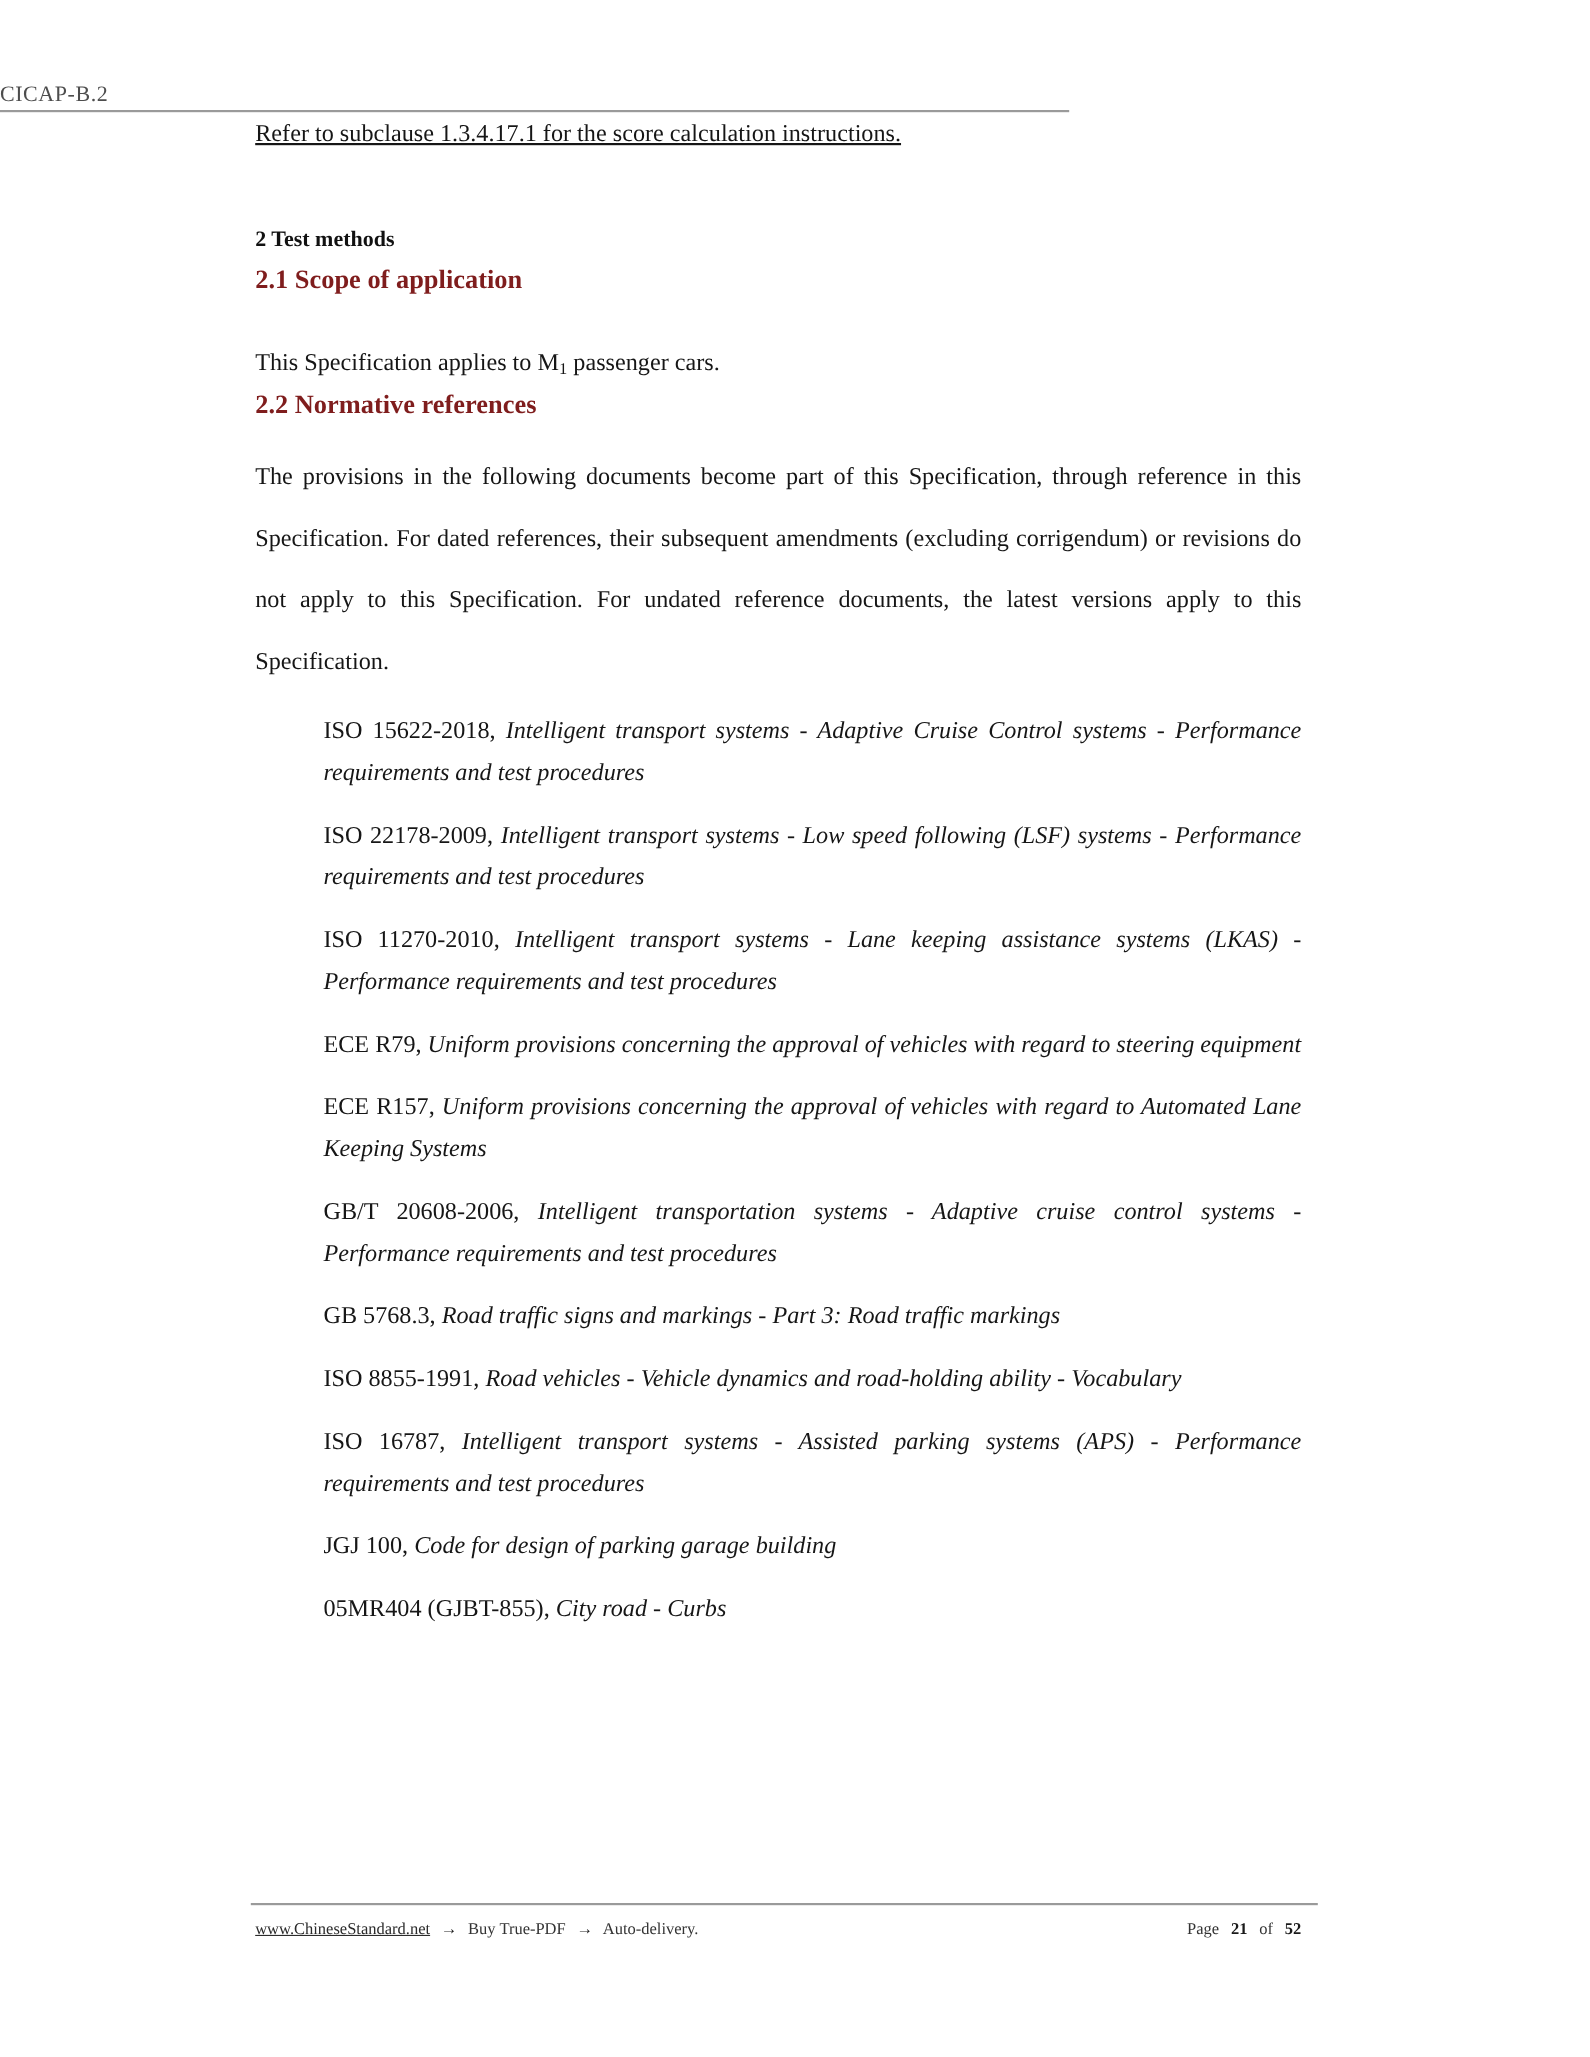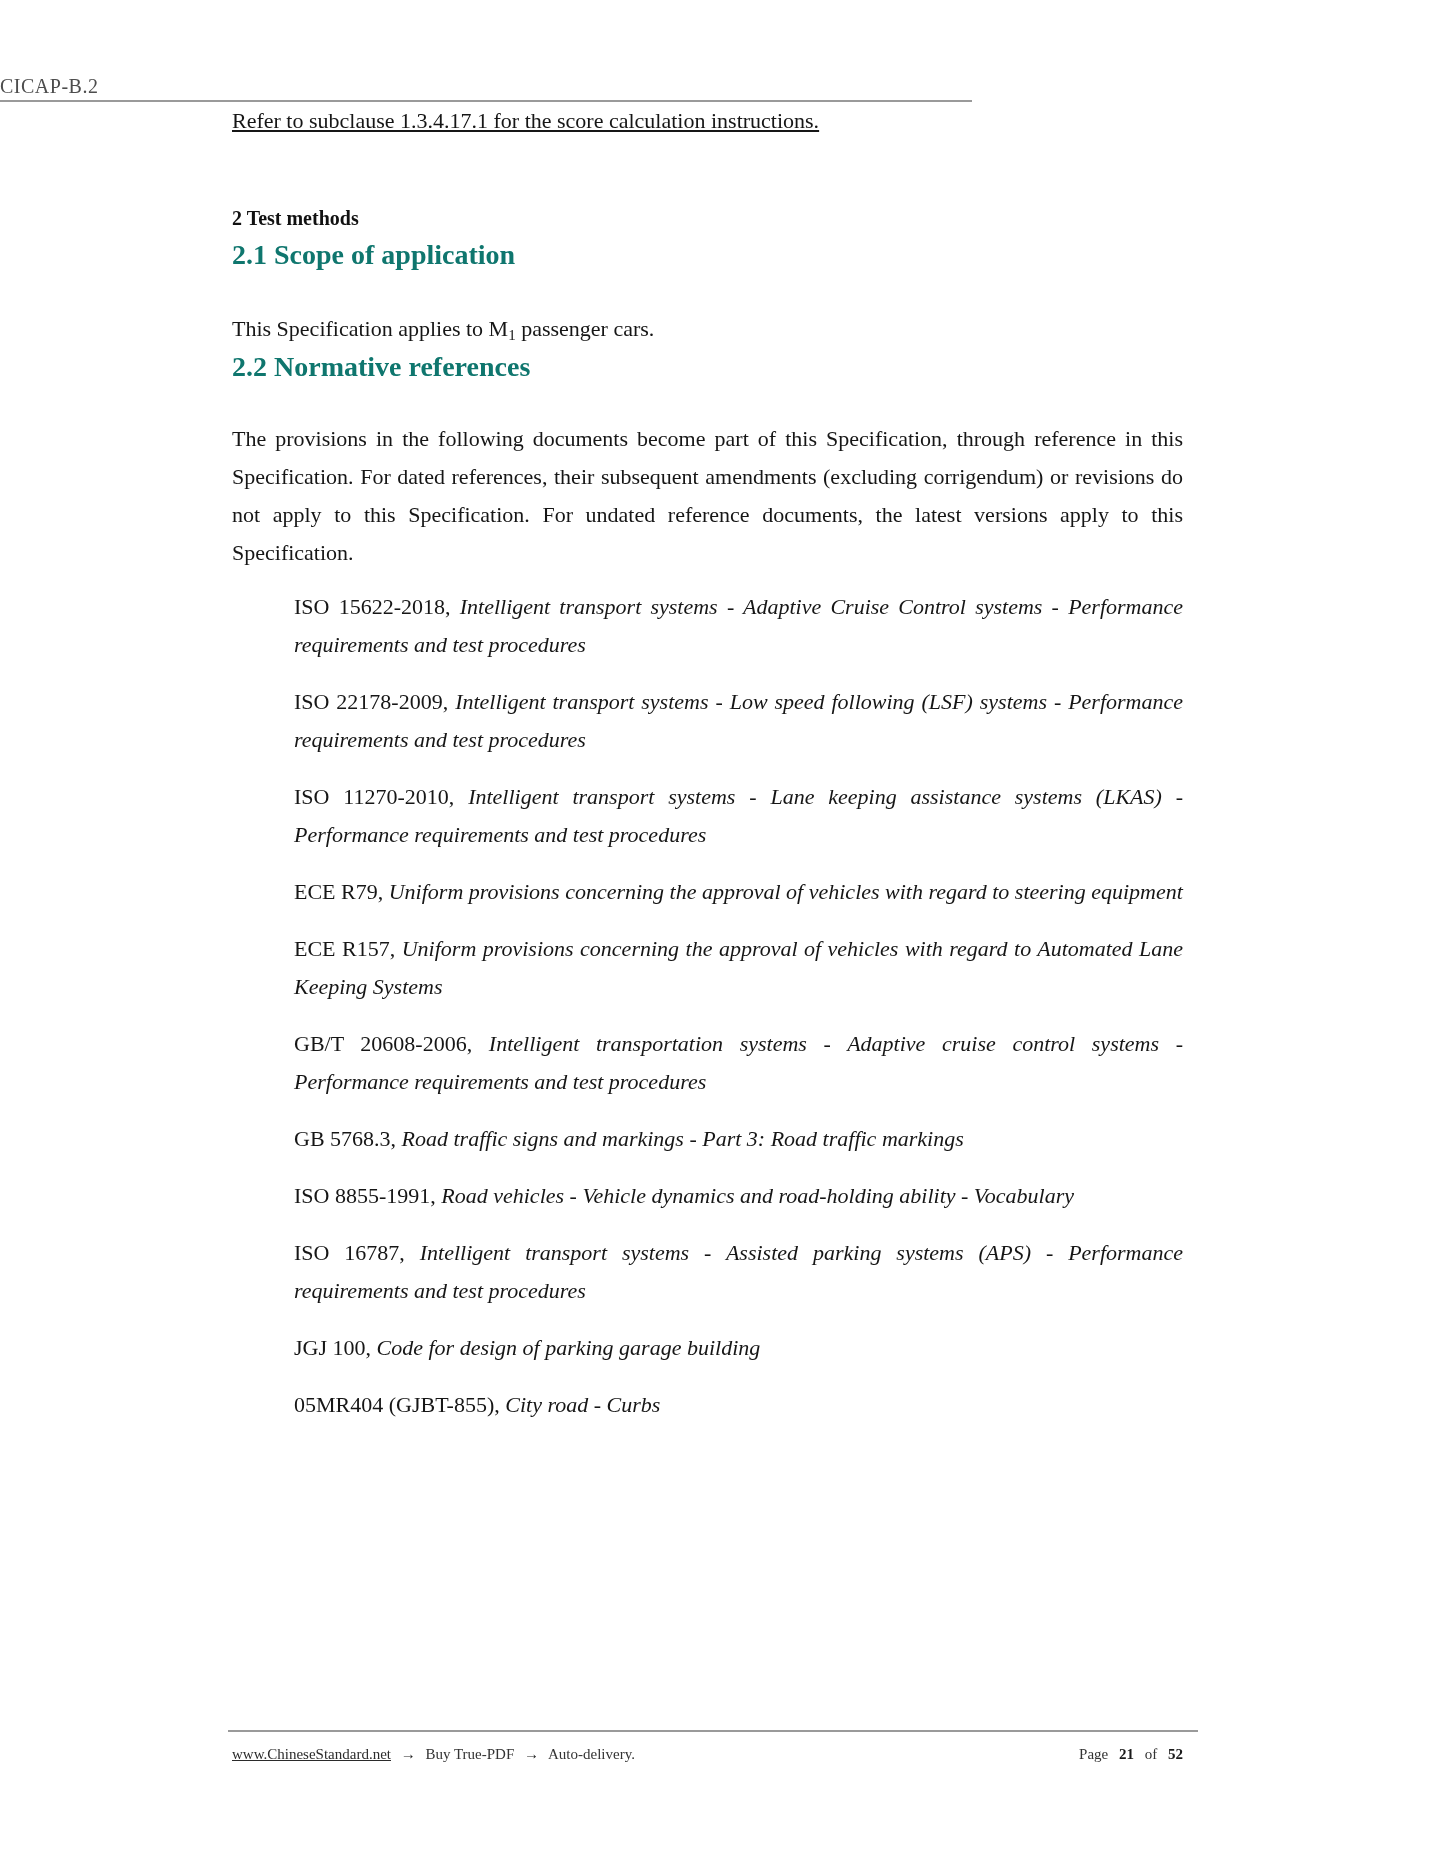--- a/index.html
+++ b/index.html
@@ -44,41 +44,41 @@
     text-decoration: underline;
   }
   h1.doc-h1 {
     font-size: 20px;
     line-height: 40px;
     margin: 58px 0 0 0;
     font-weight: bold;
     color: #111111;
   }
   h2.doc-h2 {
-    font-size: 28px;
+    font-size: 24px;
     line-height: 34px;
     margin: 0;
     font-weight: bold;
-    color: #0f766e;
+    color: #7f1d1d;
   }
   .h-scope { margin-top: 56px; }
   .scope-para {
     margin-top: 38px;
     line-height: 38px;
   }
   .scope-para sub {
     font-size: 15px;
     vertical-align: baseline;
     position: relative;
     top: 4px;
   }
   .h-norm { margin-top: 42px; }
   .norm-intro {
-    margin-top: 36px;
-    line-height: 38px;
+    margin-top: 20px;
+    line-height: 56px;
   }
   .justify {
     text-align: justify;
     text-align-last: left;
   }
   ul.refs {
     list-style: none;
     margin: 16px 0 0 0;
     padding: 0;
   }

